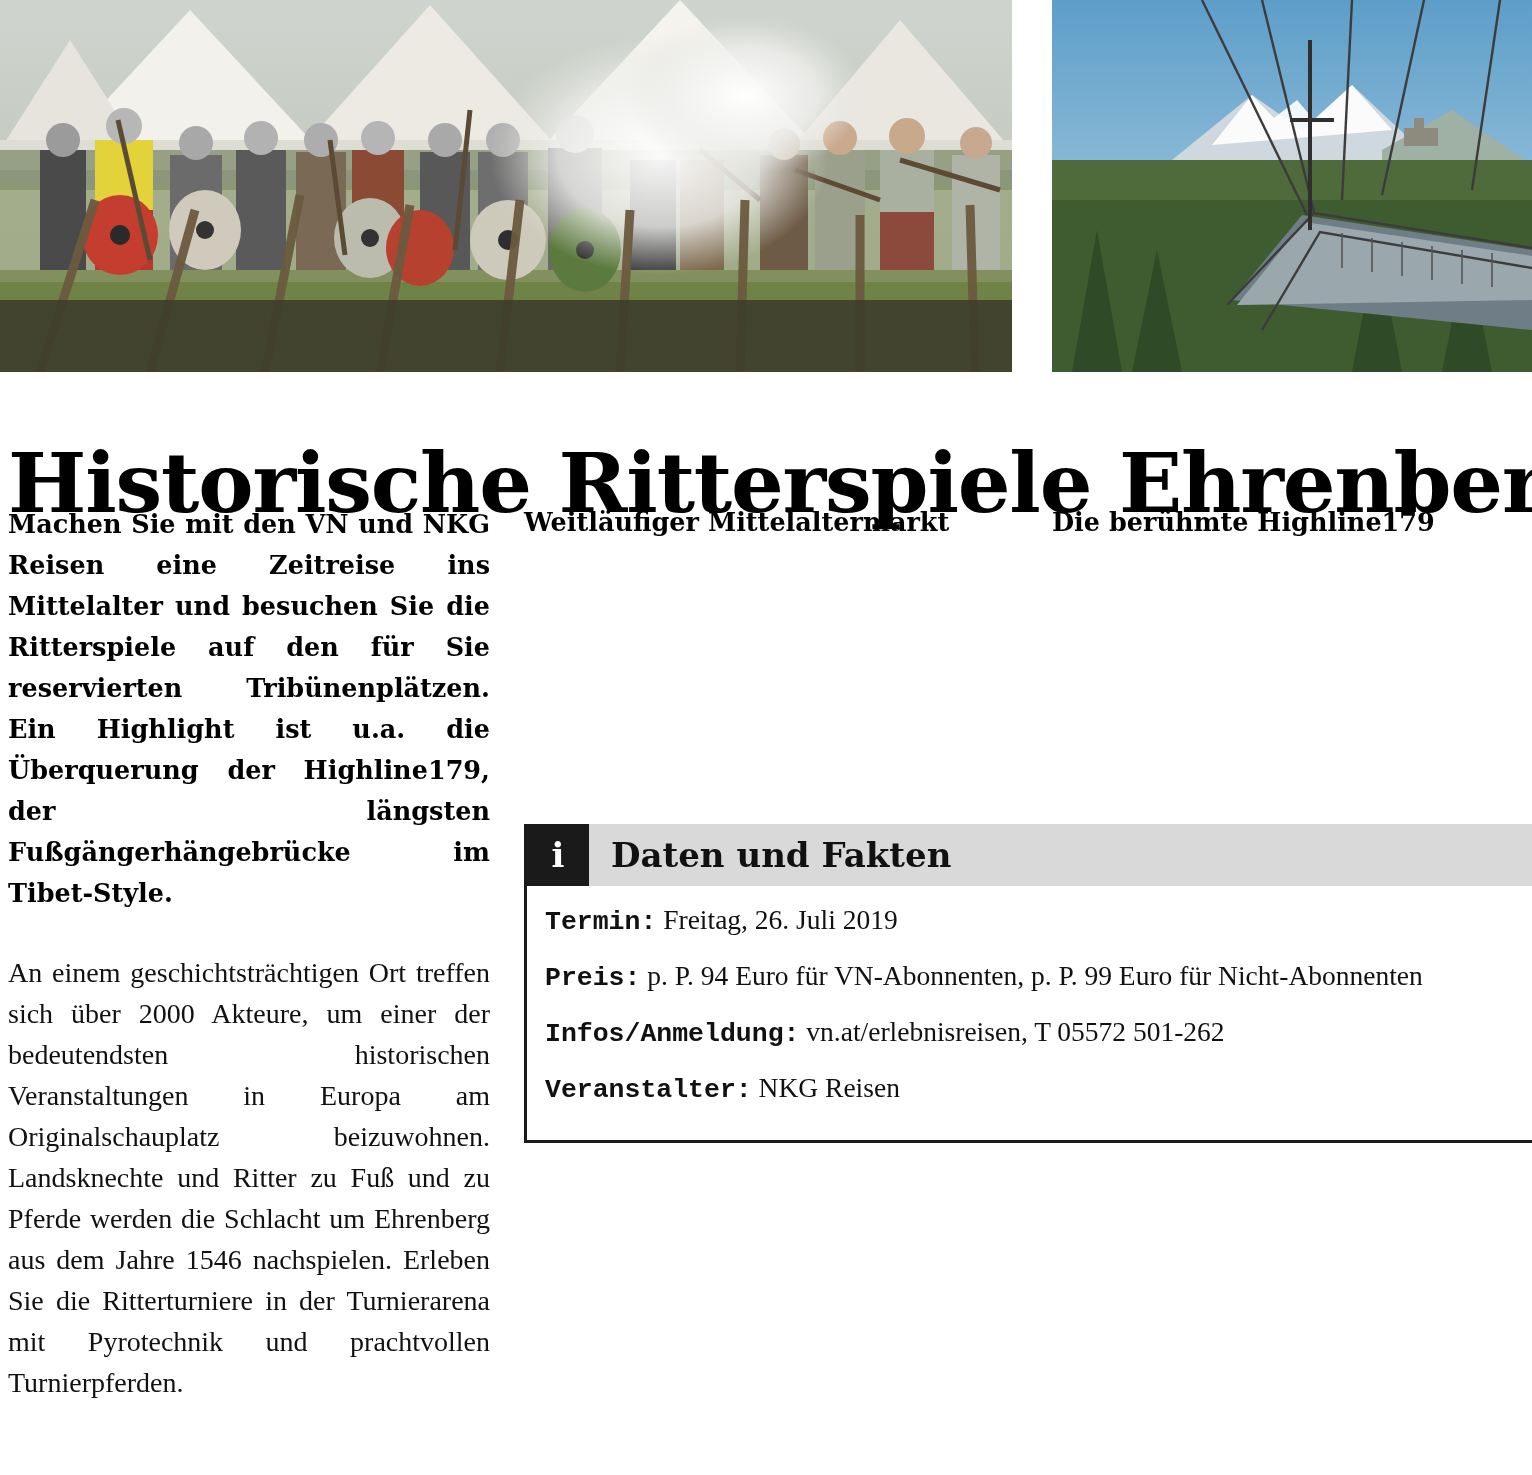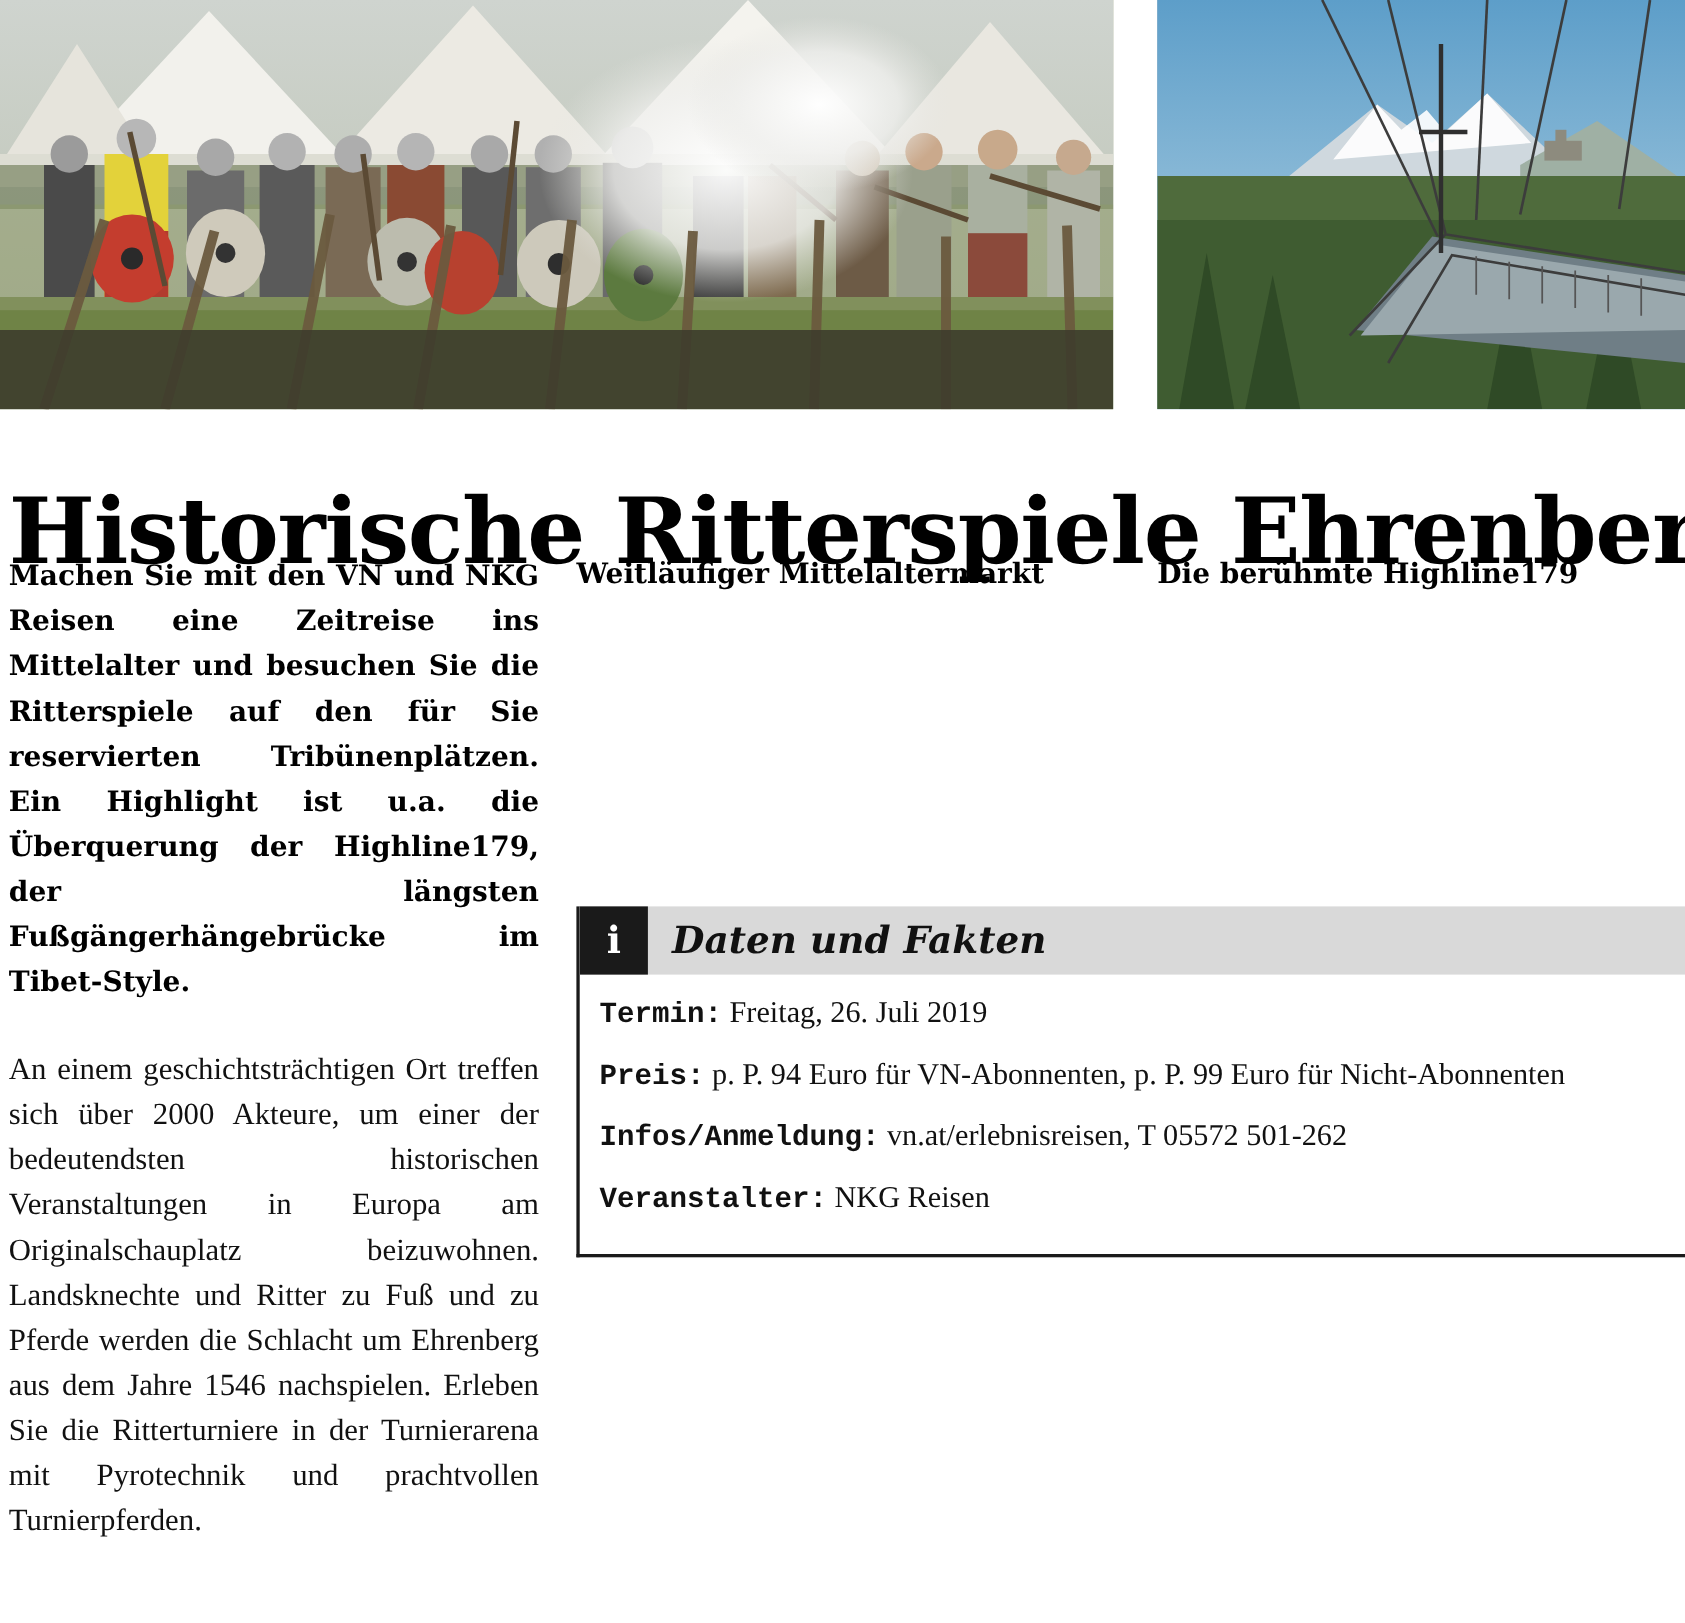--- a/index.html
+++ b/index.html
@@ -139,21 +139,20 @@
     flex: none;
   }
   .facts-title {
     display: flex;
     align-items: center;
     padding-left: 22px;
     font-family: "DejaVu Serif", serif;
     font-weight: 700;
     font-size: 34px;
     color: #111;
-    font-style: italic;
   }
   .facts-body {
     padding: 14px 10px 10px 18px;
   }
   .fact {
     font-family: "Liberation Serif", serif;
     font-size: 27.5px;
     line-height: 40px;
     color: #111;
     margin: 0 0 14px 0;

